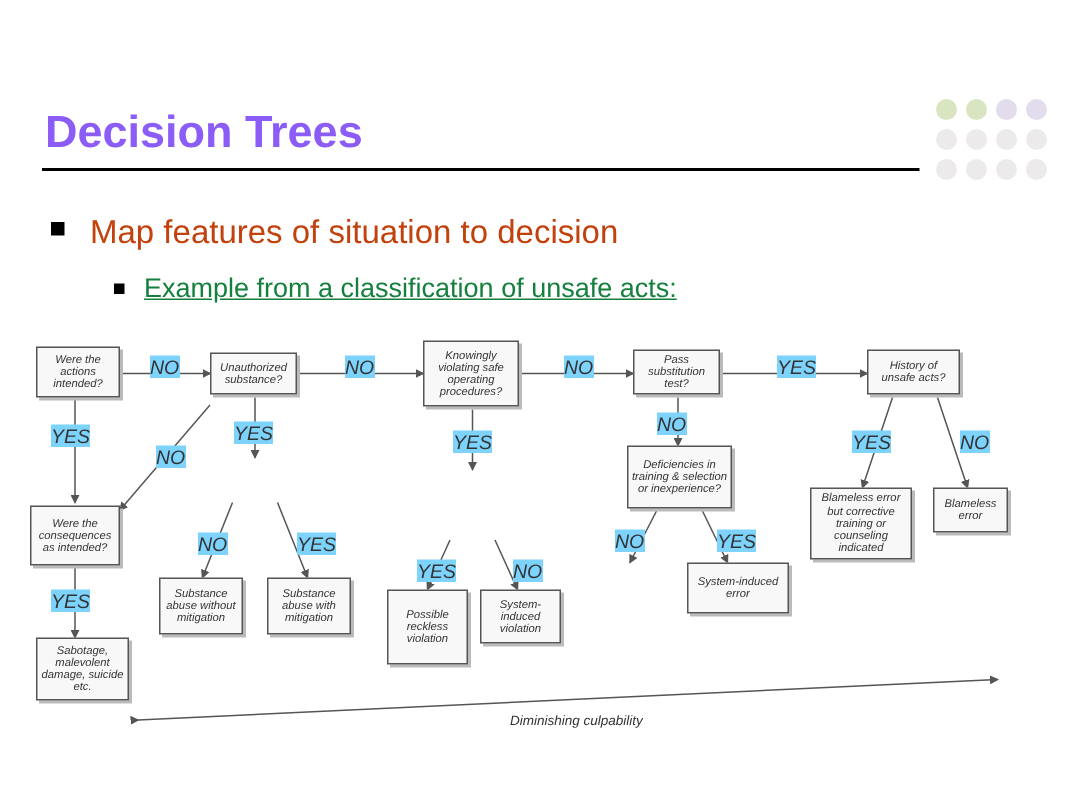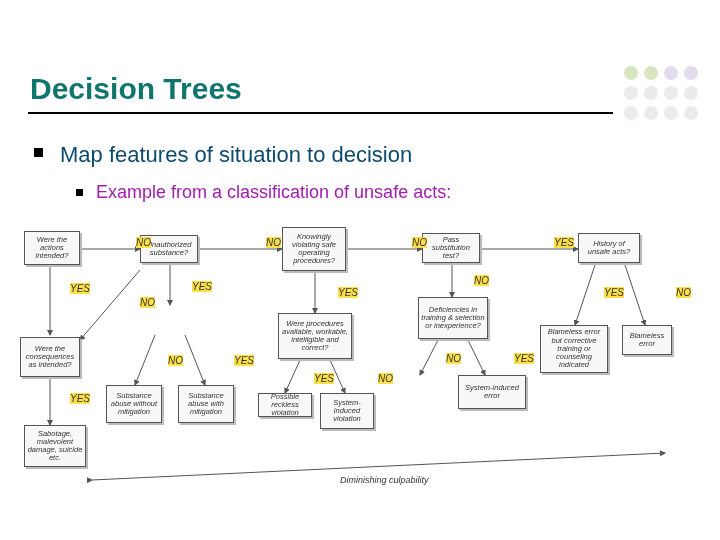--- a/index.html
+++ b/index.html
@@ -10,21 +10,21 @@
     font-family: Arial, Helvetica, sans-serif;
     position: relative;
     overflow: hidden;
   }
   .title {
     position: absolute;
     left: 30px;
     top: 72px;
     font-size: 30px;
     font-weight: bold;
-    color: #0f766e;
+    color: #8b5cf6;
   }
   .title-underline {
     position: absolute;
     left: 28px;
     top: 112px;
     width: 585px;
     height: 2px;
     background: #000;
   }
   .bullet1 {
@@ -33,36 +33,37 @@
     top: 148px;
     width: 9px;
     height: 9px;
     background: #000;
   }
   .text1 {
     position: absolute;
     left: 60px;
     top: 142px;
     font-size: 22px;
-    color: #0c4a6e;
+    color: #c2410c;
   }
   .bullet2 {
     position: absolute;
     left: 76px;
     top: 189px;
     width: 7px;
     height: 7px;
     background: #000;
   }
   .text2 {
     position: absolute;
     left: 96px;
     top: 182px;
     font-size: 18px;
-    color: #a21caf;
+    color: #15803d;
+    text-decoration: underline;
   }
   
   .dots {
     position: absolute;
     top: 66px;
     right: 20px;
     display: grid;
     grid-template-columns: repeat(4, 16px);
     grid-template-rows: repeat(3, 16px);
     gap: 4px;
@@ -92,24 +93,23 @@
     text-align: center;
     padding: 2px 2px;
     color: #333;
     box-shadow: 2px 2px 0 #bbb;
     display: flex;
     align-items: center;
     justify-content: center;
   }
   .lbl {
     position: absolute;
-    font-size: 10px;
+    font-size: 13px;
     color: #333;
-    background: #fde047;
-    margin-left: 36px;
+    background: #7dd3fc;
   }
   .link {
     position: absolute;
     font-size: 9px;
     color: #333;
   }
 </style>
 </head>
 <body>
 
@@ -178,27 +178,26 @@
     <line x1="72" y1="255" x2="645" y2="228" stroke="#555" marker-end="url(#ah)" marker-start="url(#ah)"></line>
   </svg>
 
   <div class="node" style="left:4px;top:6px;width:56px;height:34px">Were the actions intended?</div>
   <div class="node" style="left:120px;top:10px;width:58px;height:28px">Unauthorized substance?</div>
   <div class="node" style="left:262px;top:2px;width:64px;height:44px">Knowingly violating safe operating procedures?</div>
   <div class="node" style="left:402px;top:8px;width:58px;height:30px">Pass substitution test?</div>
   <div class="node" style="left:558px;top:8px;width:62px;height:30px">History of unsafe acts?</div>
 
   <div class="node" style="left:0px;top:112px;width:60px;height:40px">Were the consequences as intended?</div>
-  <div class="node" style="left:258px;top:88px;width:74px;height:46px">Were procedures available, workable, intelligible and correct?</div>
   <div class="node" style="left:398px;top:72px;width:70px;height:42px">Deficiencies in training &amp; selection or inexperience?</div>
 
   <div class="node" style="left:4px;top:200px;width:62px;height:42px">Sabotage, malevolent damage, suicide etc.</div>
   <div class="node" style="left:86px;top:160px;width:56px;height:38px">Substance abuse without mitigation</div>
   <div class="node" style="left:158px;top:160px;width:56px;height:38px">Substance abuse with mitigation</div>
-  <div class="node" style="left:238px;top:168px;width:54px;height:24px">Possible reckless violation</div>
+  <div class="node" style="left:238px;top:168px;width:54px;height:50px">Possible reckless violation</div>
   <div class="node" style="left:300px;top:168px;width:54px;height:36px">System-induced violation</div>
   <div class="node" style="left:438px;top:150px;width:68px;height:34px">System-induced error</div>
   <div class="node" style="left:520px;top:100px;width:68px;height:48px">Blameless error but corrective training or counseling indicated</div>
   <div class="node" style="left:602px;top:100px;width:50px;height:30px">Blameless error</div>
 
   <div class="lbl" style="left:80px;top:12px">NO</div>
   <div class="lbl" style="left:210px;top:12px">NO</div>
   <div class="lbl" style="left:356px;top:12px">NO</div>
   <div class="lbl" style="left:498px;top:12px">YES</div>
 

